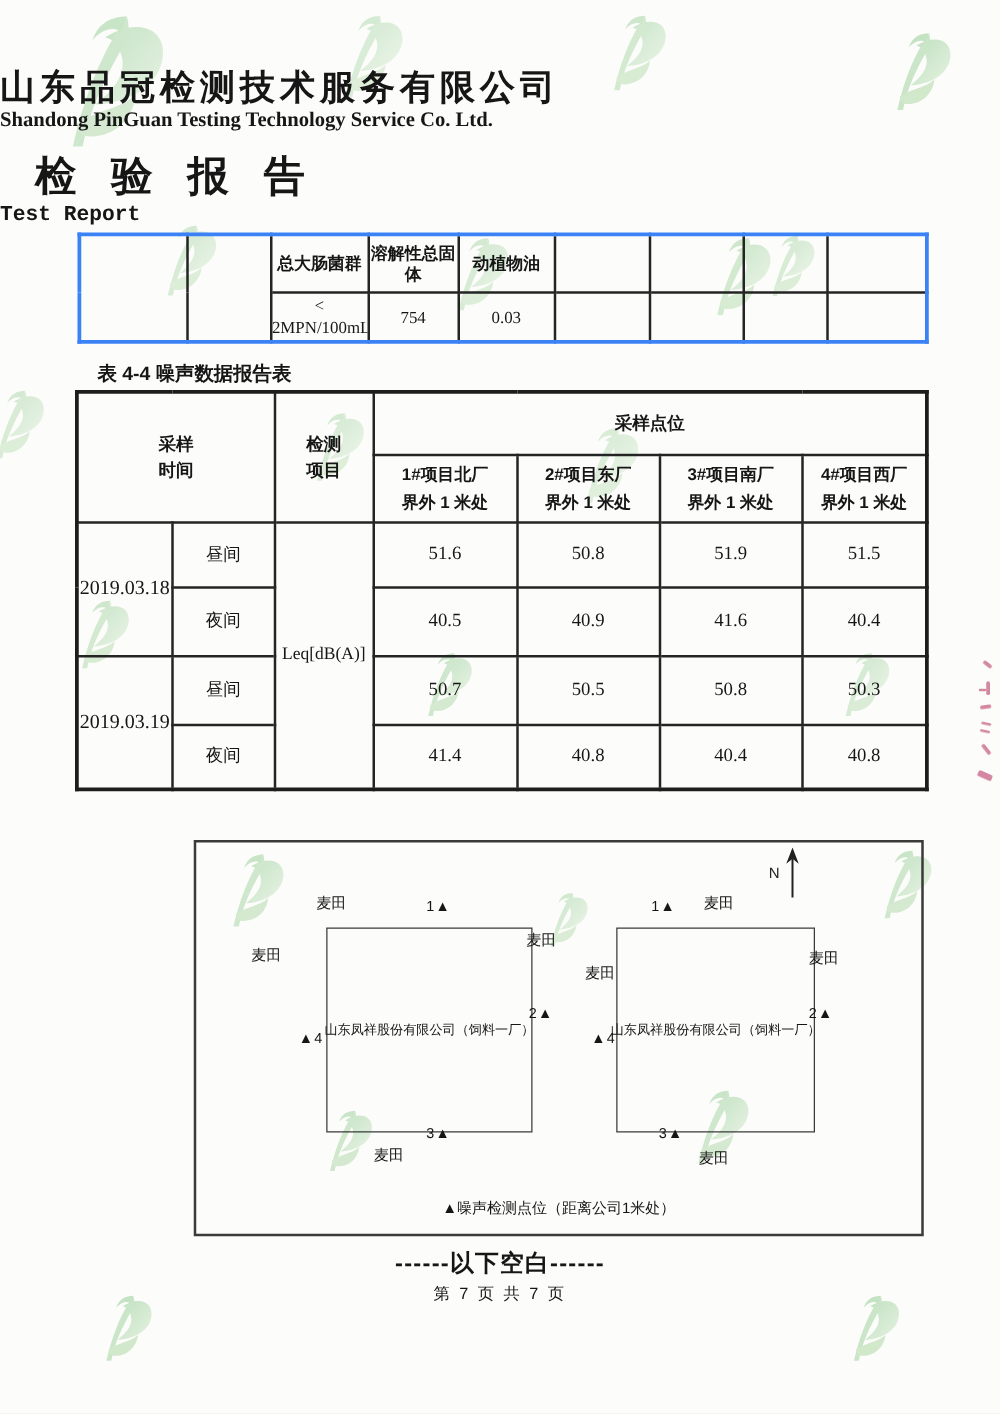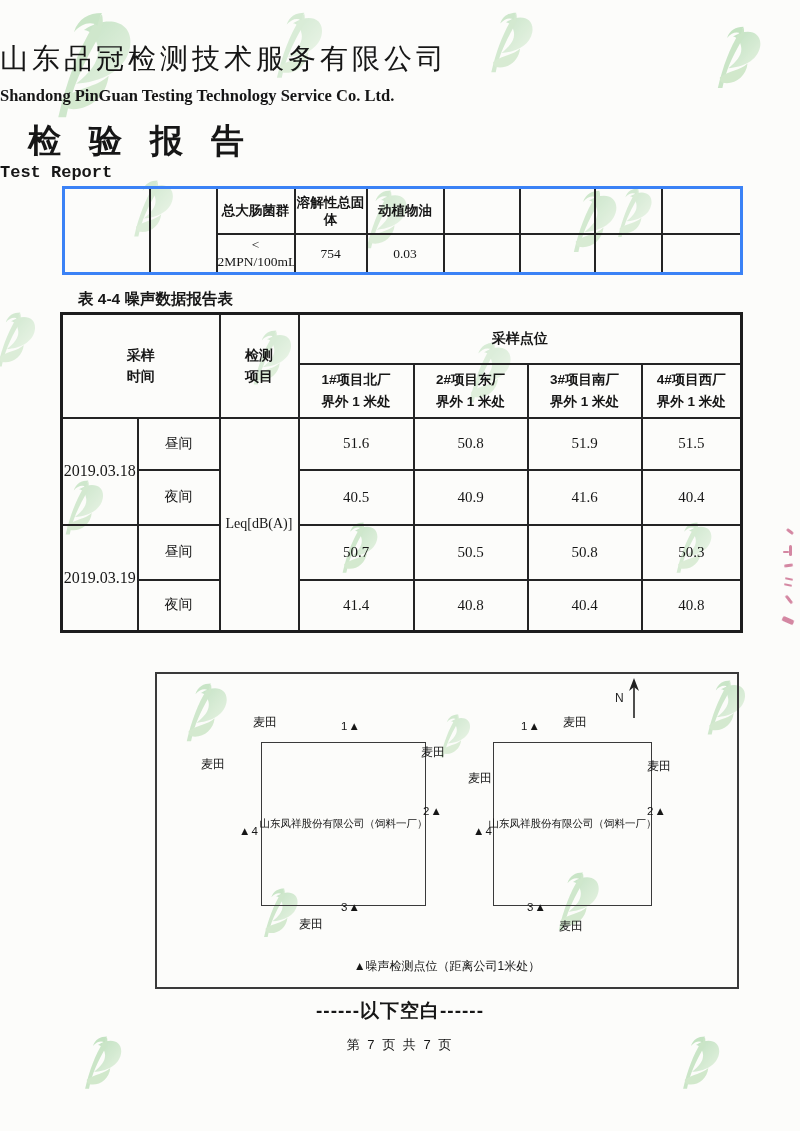--- a/index.html
+++ b/index.html
@@ -3,22 +3,22 @@
 <meta charset="utf-8">
 <style>
   html,body{margin:0;padding:0;background:#e8e8e8;}
   .page{
     position:relative; width:800px; height:1131px; margin:0 auto;
     background:#fcfcfa; overflow:hidden;
     font-family:"Liberation Sans", sans-serif; color:#161616;
   }
   
   .wm{position:absolute; pointer-events:none;}
-  .co-cn{position:absolute; left:0; top:40px; width:100%;
-    font-size:28px; font-weight:400; letter-spacing:4px;}
+  .co-cn{position:absolute; left:0; top:51px; width:100%;
+    font-size:28px; font-weight:700; letter-spacing:4px;}
   .co-en{position:absolute; left:0; top:86px; width:100%;
     font-family:"Liberation Serif", serif; font-size:16.5px; font-weight:700;}
   .title-cn{position:absolute; left:28px; top:119px; width:100%;
     font-size:33px; font-weight:700; letter-spacing:28px;}
   .title-en{position:absolute; left:0; top:163px; width:100%;
     font-family:"Liberation Mono", monospace; font-size:17px; font-weight:700;}
   
   table{border-collapse:collapse; table-layout:fixed; position:absolute;}
   .spill{left:62px; top:186px; width:678px; border:3px solid #3b82f6;}
   .spill td, .spill th{border:2px solid #242424; text-align:center; vertical-align:middle;
@@ -43,21 +43,21 @@
   .fbox .fname{font-size:10.5px; white-space:nowrap; letter-spacing:0;}
   .fld{position:absolute; font-size:12px;}
   .mk{position:absolute; font-size:11.5px; letter-spacing:1px;}
   .legend{position:absolute; left:0; top:284px; width:100%; text-align:center; font-size:12px;}
   .north{position:absolute; left:452px; top:4px;}
   .north text{font-size:12px; fill:#222; font-family:"Liberation Sans",sans-serif;}
   
   .blank-note{position:absolute; left:0; top:998px; width:100%; text-align:center;
     font-size:19px; font-weight:600; letter-spacing:1px;}
   .page-info{position:absolute; left:0; top:1026px; width:100%; text-align:center;
-    font-size:13px; letter-spacing:2px;margin-top:10px;}
+    font-size:13px; letter-spacing:2px;}
   
   .bleed{position:absolute; background:rgba(178,38,90,0.55); border-radius:1.5px;
     filter:blur(0.4px);}
 </style>
 </head>
 <body>
 
 <div class="page">
 
   <svg width="0" height="0" style="position:absolute" aria-hidden="true">

